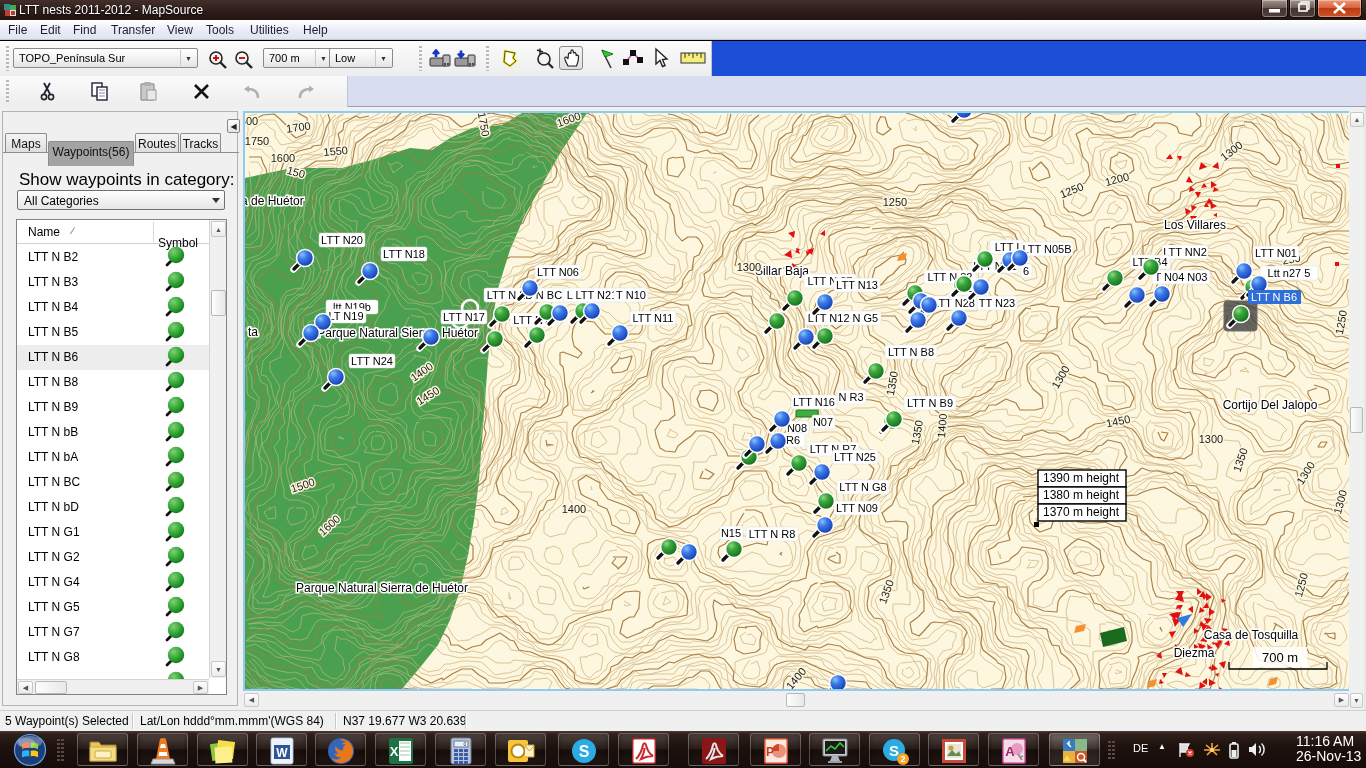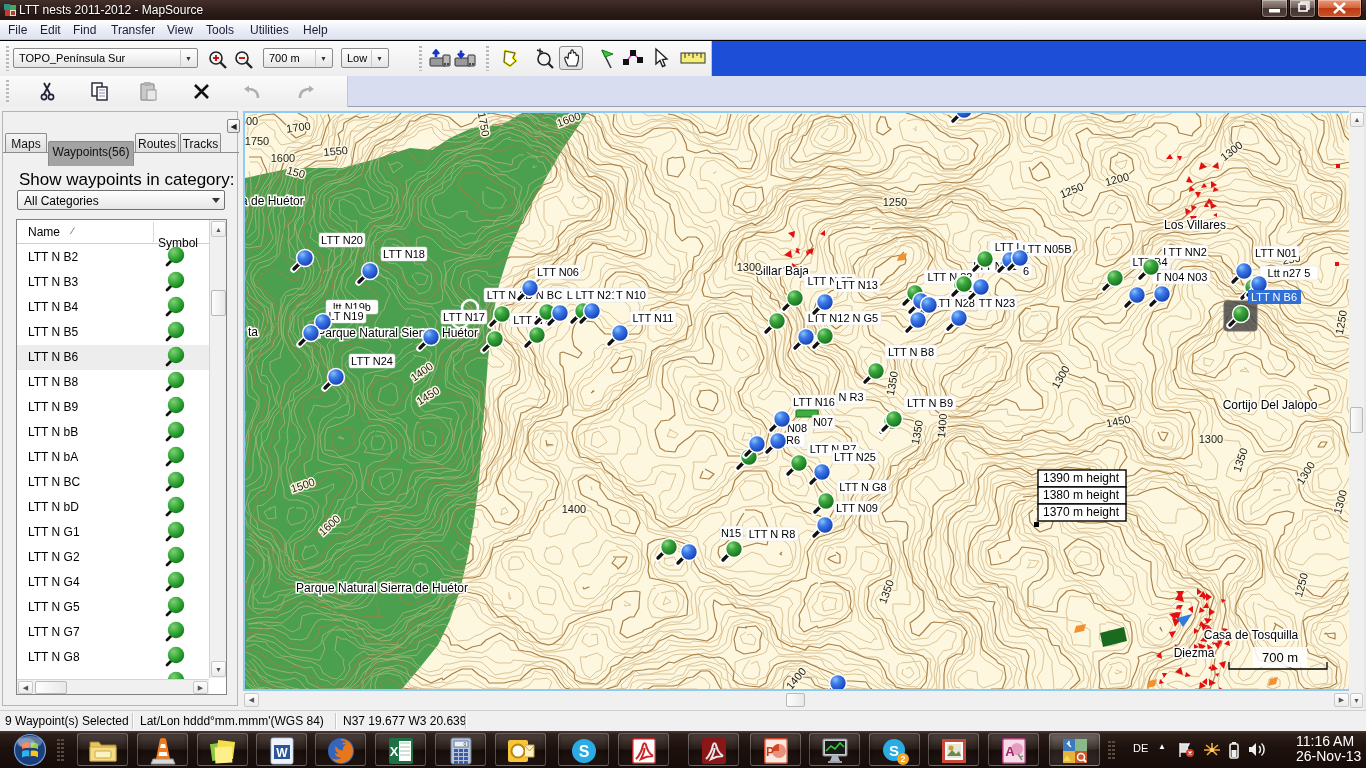--- a/index.html
+++ b/index.html
@@ -133,21 +133,21 @@
       </svg>
  <svg class="abs" style="left:233px;top:9px" width="22" height="20" viewBox="0 0 22 20">
         <circle cx="9" cy="8" r="6" fill="none" stroke="#222" stroke-width="1.6"></circle>
         <line x1="13.5" y1="12.5" x2="19" y2="18" stroke="#222" stroke-width="2.4"></line>
         <line x1="6" y1="8" x2="12" y2="8" stroke="#c00" stroke-width="1.8"></line>
       </svg>
  <div class="combo" style="left:263px;top:7px;width:70px">
         <span class="ct">700 m</span>
         <span class="ca">▼</span>
       </div>
- <div class="combo" style="left:341px;top:7px;width:48px">
+ <div class="combo" style="left:329px;top:7px;width:64px">
         <span class="ct">Low</span>
         <span class="ca">▼</span>
       </div>
  <div class="grip" style="left:419px;top:5px;height:25px"></div>
  <svg class="abs" style="left:428px;top:8px" width="24" height="20" viewBox="0 0 24 20">
         <rect x="2" y="9" width="16" height="8" rx="1" fill="#9a9a9a" stroke="#333"></rect>
         <rect x="15" y="6" width="7" height="11" rx="1" fill="#b8b8b8" stroke="#333"></rect>
         <circle cx="17" cy="15" r="1" fill="#222"></circle>
         <circle cx="20" cy="15" r="1" fill="#222"></circle>
         <path d="M8,8 L8,3 M5,5 L8,1.5 L11,5" stroke="#1535c8" stroke-width="2.6" fill="none"></path>
@@ -1133,21 +1133,21 @@
    <div class="sthumb" style="left:543px;top:1px;width:19px;height:14px"></div>
  </div>
  <div id="mvscroll">
    <div class="sbtn" style="left:1px;top:1px;width:14px;height:15px">▲</div>
    <div class="sbtn" style="left:1px;top:582px;width:13px;height:15px">▼</div>
    <div class="sthumb" style="left:1px;top:296px;width:13px;height:26px"></div>
  </div>
 </div>
 
 <div id="status" class="abs">
- <span style="left:5px">9 Waypoint(s) Selected</span>
+ <span style="left:5px">5 Waypoint(s) Selected</span>
  <div class="sdiv" style="left:132px"></div>
  <span style="left:140px">Lat/Lon hddd°mm.mmm'(WGS 84)</span>
  <div class="sdiv" style="left:335px"></div>
  <span style="left:343px">N37 19.677 W3 20.639</span>
  <div class="sdiv" style="left:465px"></div>
 </div>
 
 <div id="task" class="abs">
  <svg style="position:absolute;left:12px;top:1px" width="36" height="36" viewBox="0 0 36 36">
   <circle cx="18" cy="18" r="16" fill="#1b3f7a"></circle>

